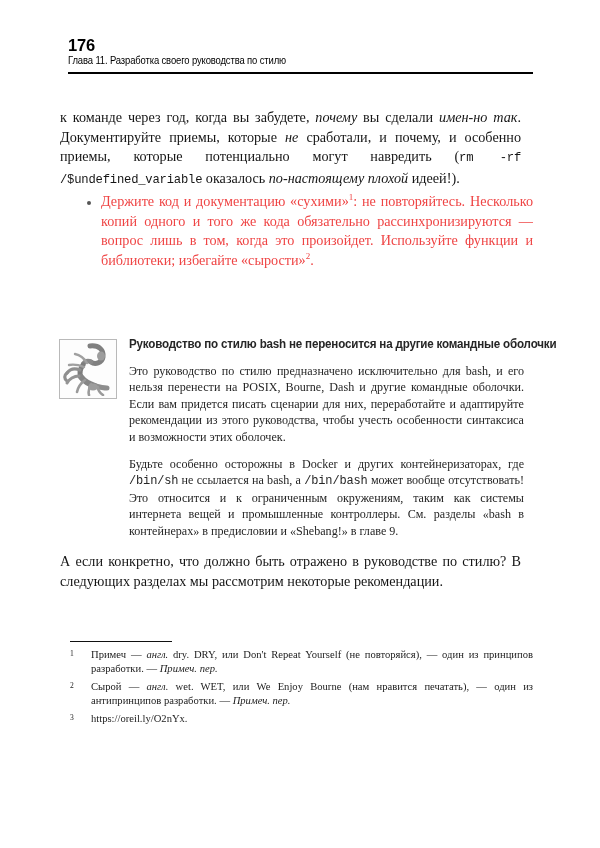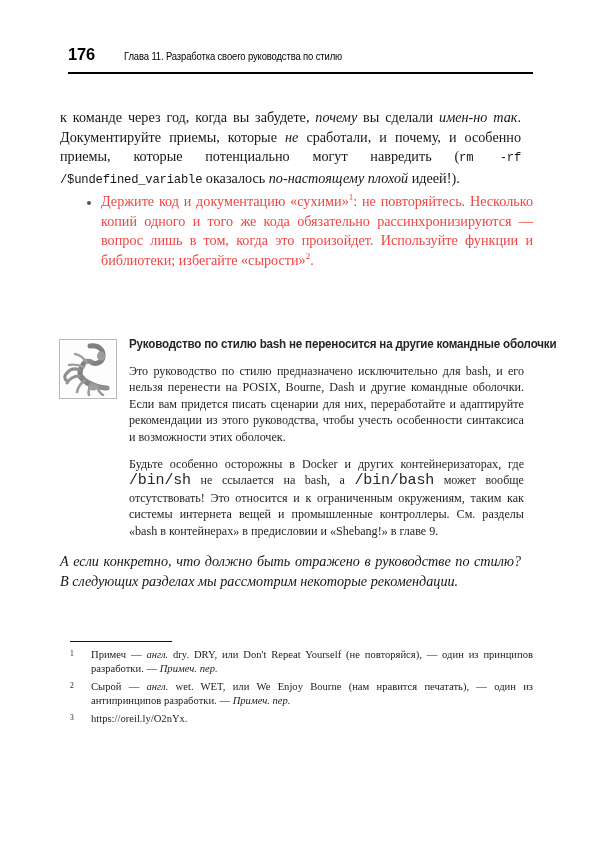--- a/index.html
+++ b/index.html
@@ -19,24 +19,25 @@
   .page {
     position: absolute;
     inset: 0;
     background: #fff;
   }
 
   
   .running-head {
     position: absolute;
     left: 68px;
-    top: 45px;
+    top: 36px;
     width: 465px;
     display: flex;
     align-items: baseline;
+    flex-direction: column;
   }
   .folio {
     font-family: "Liberation Sans", sans-serif;
     font-weight: bold;
     font-size: 16.5px;
     letter-spacing: -0.2px;
     color: #000;
     width: 56px;
     flex: none;
   }
@@ -158,26 +159,26 @@
   .callout p {
     margin: 0 0 10px 0;
     font-size: 12.1px;
     line-height: 16.6px;
     text-align: justify;
     color: #262626;
   }
   .callout p:last-child { margin-bottom: 0; }
   .callout .mono {
     font-family: "Liberation Mono", monospace;
-    font-size: 15px;
+    font-size: 12px;
     letter-spacing: -0.15px;
   }
 
   
-  #para-outro { top: 552px; font-style: italic; }
+  #para-outro { top: 552px; }
 
   
   .fn-rule {
     position: absolute;
     left: 70px;
     top: 641px;
     width: 102px;
     height: 1px;
     background: #111;
   }

